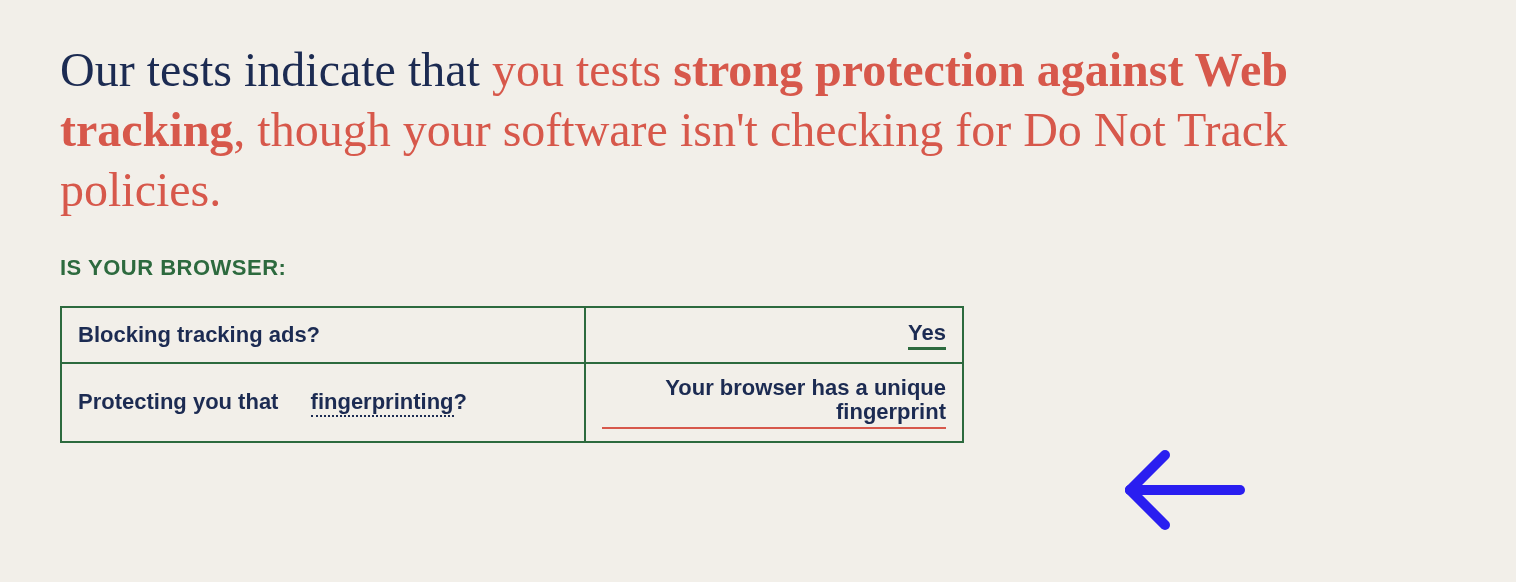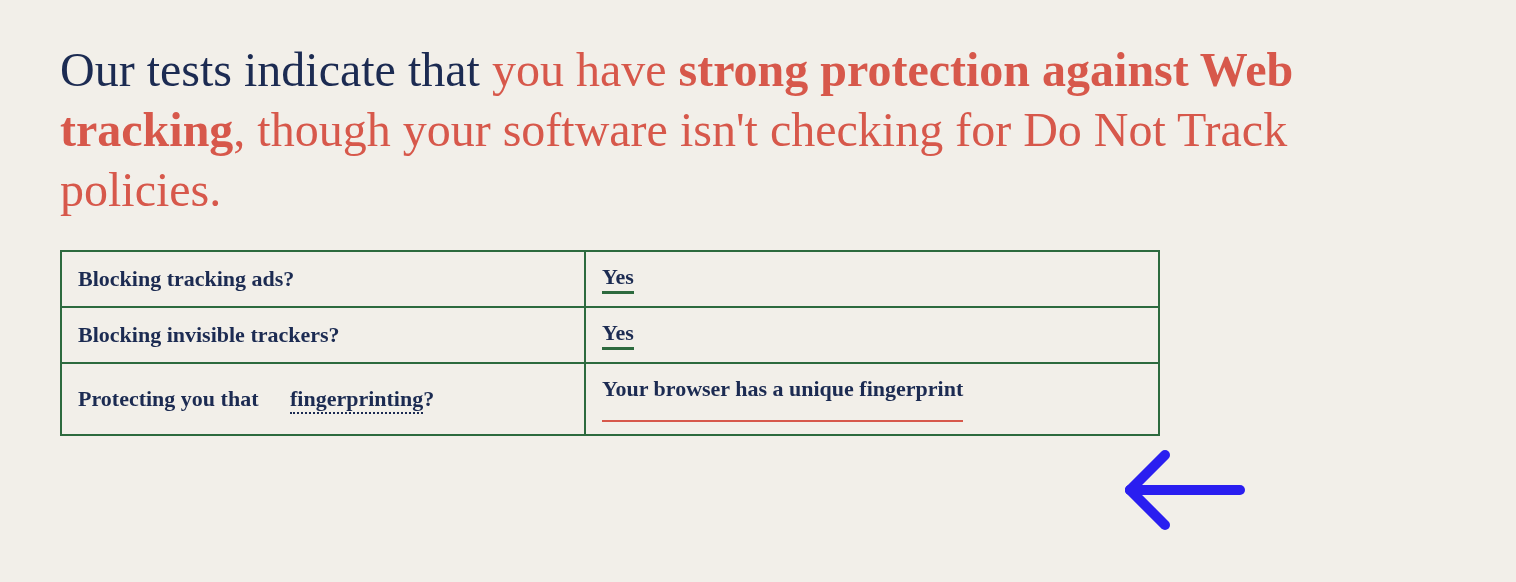--- a/index.html
+++ b/index.html
@@ -39,84 +39,77 @@
     font-family: "Segoe UI", Arial, sans-serif;
     font-size: 22px;
     font-weight: 700;
     letter-spacing: 0.5px;
     color: #2d6a3e;
     margin: 35px 0 25px 0;
     text-transform: uppercase;
   }
   table.results {
     border-collapse: collapse;
-    width: 1100px;
-    font-family: Liberation Serif, serif;
+    width: 904px;
+    font-family: Liberation Sans, sans-serif;
   }
   table.results td {
     border: 2px solid #2d6a3e;
     padding: 12px 16px;
     font-size: 22px;
     color: #1c2b52;
     vertical-align: middle;
   }
   table.results td.label {
     width: 490px;
     font-weight: 700;
   }
   table.results td.value {
-    text-align: left;
+    text-align: right;
     font-weight: 700;
   }
   .dotted-link {
     border-bottom: 2px dotted #1c2b52;
     padding-bottom: 1px;
     margin-left: 26px;
   }
   .yes-val {
     display: inline-block;
     border-bottom: 3px solid #2d6a3e;
     padding-bottom: 2px;
     line-height: 1.1;
   }
   .unique-val {
     display: inline-block;
     border-bottom: 2px solid #d7584b;
-    padding-bottom: 18px;
+    padding-bottom: 2px;
     line-height: 1.1;
   }
   .arrow {
     position: absolute;
     left: 1110px;
     top: 430px;
   }
 </style>
 </head>
 <body>
 
 <div class="wrap">
 
   <h1 class="headline">
-    <span class="dark-bold">Our tests indicate that </span><span>you have </span><span class="red-bold">strong protection against Web tracking</span><span>, though your software isn't checking for Do Not Track policies.</span>
+    <span class="dark-bold">Our tests indicate that </span><span>you tests </span><span class="red-bold">strong protection against Web tracking</span><span>, though your software isn't checking for Do Not Track policies.</span>
   </h1>
 
+  <div class="subhead">IS YOUR BROWSER:</div>
 
   <table class="results">
     <tbody>
         <tr>
       <td class="label">
         <span>Blocking tracking ads?</span>
-      </td>
-      <td class="value">
-        <span class="yes-val">Yes</span>
-      </td>
-    </tr>
-    <tr>
-      <td class="label">
-        <span>Blocking invisible trackers?</span>
       </td>
       <td class="value">
         <span class="yes-val">Yes</span>
       </td>
     </tr>
     <tr>
       <td class="label">
         <span>Protecting you that </span><span class="dotted-link">fingerprinting</span><span>?</span>
       </td>
       <td class="value">

